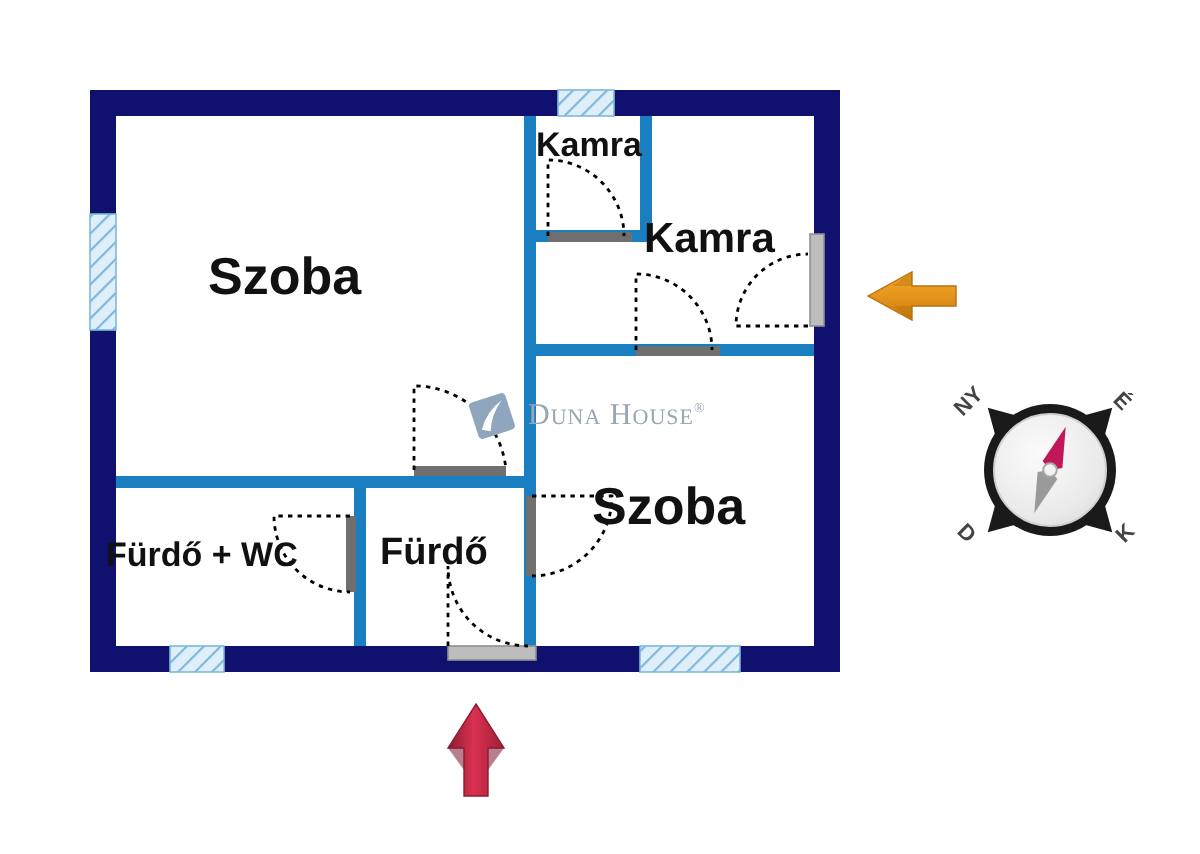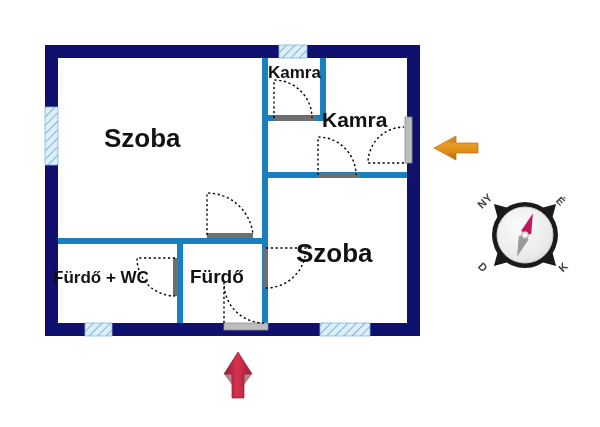--- a/index.html
+++ b/index.html
@@ -216,20 +216,29 @@
     </g>
   </svg>
 
   <div class="room-label label-szoba-left">Szoba</div>
   <div class="room-label label-szoba-right">Szoba</div>
   <div class="room-label label-konyha">Kamra</div>
   <div class="room-label label-kamra">Kamra</div>
   <div class="room-label label-furdo">Fürdő + WC</div>
   <div class="room-label label-eloter">Fürdő</div>
 
+  <div id="watermark">
+    <svg width="24" height="24" viewBox="0 0 24 24">
+      <g transform="rotate(-18 12 12)">
+        <rect x="2.5" y="2.5" width="19" height="19" rx="2" fill="#8fa6bd"></rect>
+        <path d="M 5 17 Q 10 9 19 6 Q 12 11 9 19 Z" fill="#ffffff"></path>
+      </g>
+    </svg>
+    <span id="watermark-text"><span>Duna House</span><sup>®</sup></span>
+  </div>
 
   <div id="compass-wrap">
     <span class="compass-letter cl-ny">NY</span>
     <span class="compass-letter cl-e">É</span>
     <span class="compass-letter cl-k">K</span>
     <span class="compass-letter cl-d">D</span>
   </div>
 
 </div>
 

